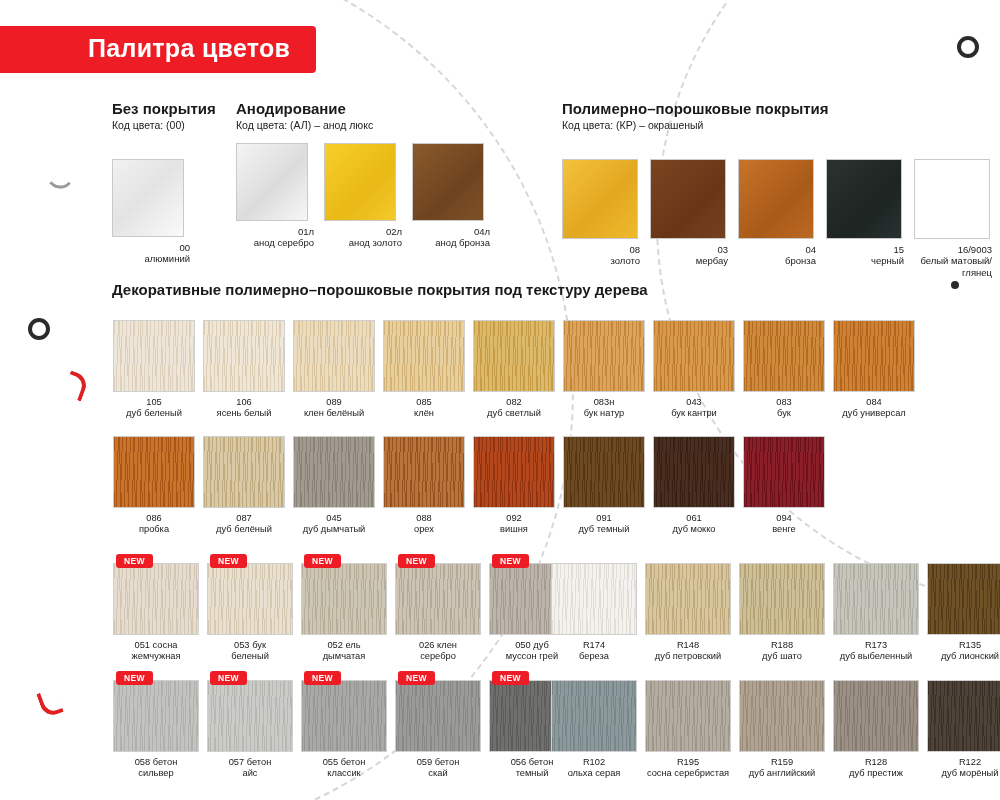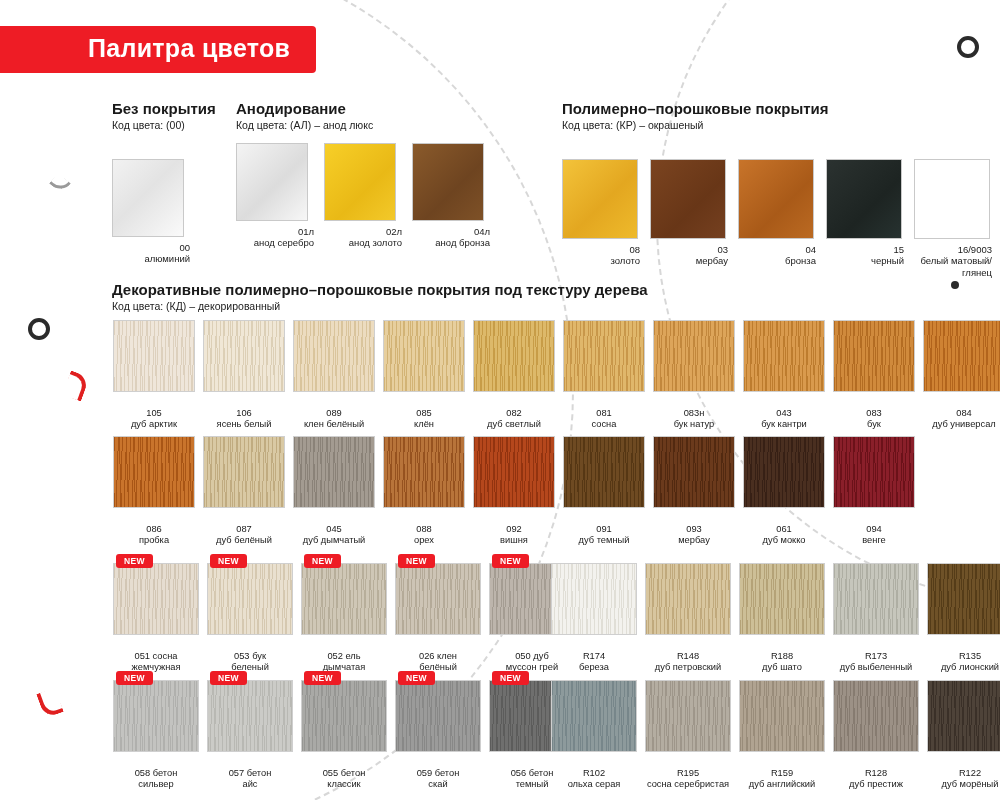--- a/index.html
+++ b/index.html
@@ -61,21 +61,21 @@
   .new-badge{
     position:absolute;left:6px;top:-9px;
     background:#ee1c25;color:#fff;font-size:8.5px;font-weight:bold;
     padding:2px 8px;border-radius:3px;letter-spacing:.4px;
   }
   .chipwrap{position:relative;}
   
   .wood-grid{display:flex;}
   .wcell{width:88px;text-align:center;margin-right:2px;}
   .wchip{width:82px;height:72px;border:1px solid #cfcfcf;box-sizing:border-box;margin:0 auto;}
-  .wcap{font-size:9.3px;line-height:1.2;margin-top:16px;}
+  .wcap{font-size:9.3px;line-height:1.2;margin-top:5px;}
   .rcell{width:92px;text-align:center;margin-right:2px;}
   .rchip{width:86px;height:72px;border:1px solid #cfcfcf;box-sizing:border-box;margin:0 auto;}
 </style>
 </head>
 <body>
 
 <div class="dash"></div>
 <div class="dash2"></div>
 <div class="ring" style="left:28px;top:318px;"></div>
 <div class="ring" style="left:957px;top:36px;"></div>
@@ -167,31 +167,30 @@
       <div class="cap">
           <div>16/9003</div>
           <div>белый матовый/глянец</div>
         </div>
     </div>
   </div>
 </div>
 
 <div style="position:absolute;left:112px;top:281px;width:880px;">
   <div class="sect-title">Декоративные полимерно–порошковые покрытия под текстуру дерева</div>
-  <div class="sect-sub">Код цвета: (КД) – декорированный</div>
 </div>
 
 <div id="wood-row-0" class="wood-grid" style="position:absolute;left:110px;top:320px;">
     <div class="wcell">
       <div class="chipwrap">
         <div class="wchip" style="background: repeating-linear-gradient(92deg, rgb(221, 208, 189) 0px, rgb(221, 208, 189) 1px, transparent 1px, transparent 4px), repeating-linear-gradient(88deg, rgb(221, 208, 189) 0px, rgb(221, 208, 189) 1px, transparent 1px, transparent 7px), linear-gradient(rgb(239, 230, 218), rgb(239, 230, 218));"></div>
       </div>
       <div class="wcap">
         <div>105</div>
-        <div>дуб арктик</div>
+        <div>дуб беленый</div>
       </div>
     </div>
     <div class="wcell">
       <div class="chipwrap">
         <div class="wchip" style="background: repeating-linear-gradient(92deg, rgb(220, 207, 182) 0px, rgb(220, 207, 182) 1px, transparent 1px, transparent 4px), repeating-linear-gradient(88deg, rgb(220, 207, 182) 0px, rgb(220, 207, 182) 1px, transparent 1px, transparent 7px), linear-gradient(rgb(240, 231, 214), rgb(240, 231, 214));"></div>
       </div>
       <div class="wcap">
         <div>106</div>
         <div>ясень белый</div>
       </div>
@@ -218,29 +217,20 @@
       <div class="chipwrap">
         <div class="wchip" style="background: repeating-linear-gradient(92deg, rgb(199, 156, 71) 0px, rgb(199, 156, 71) 1px, transparent 1px, transparent 4px), repeating-linear-gradient(88deg, rgb(199, 156, 71) 0px, rgb(199, 156, 71) 1px, transparent 1px, transparent 7px), linear-gradient(rgb(221, 185, 106), rgb(221, 185, 106));"></div>
       </div>
       <div class="wcap">
         <div>082</div>
         <div>дуб светлый</div>
       </div>
     </div>
     <div class="wcell">
       <div class="chipwrap">
-        <div class="wchip" style="background: repeating-linear-gradient(92deg, rgb(200, 151, 74) 0px, rgb(200, 151, 74) 1px, transparent 1px, transparent 4px), repeating-linear-gradient(88deg, rgb(200, 151, 74) 0px, rgb(200, 151, 74) 1px, transparent 1px, transparent 7px), linear-gradient(rgb(224, 183, 107), rgb(224, 183, 107));"></div>
-      </div>
-      <div class="wcap">
-        <div>081</div>
-        <div>сосна</div>
-      </div>
-    </div>
-    <div class="wcell">
-      <div class="chipwrap">
         <div class="wchip" style="background: repeating-linear-gradient(92deg, rgb(194, 135, 60) 0px, rgb(194, 135, 60) 1px, transparent 1px, transparent 4px), repeating-linear-gradient(88deg, rgb(194, 135, 60) 0px, rgb(194, 135, 60) 1px, transparent 1px, transparent 7px), linear-gradient(rgb(221, 165, 90), rgb(221, 165, 90));"></div>
       </div>
       <div class="wcap">
         <div>083н</div>
         <div>бук натур</div>
       </div>
     </div>
     <div class="wcell">
       <div class="chipwrap">
         <div class="wchip" style="background: repeating-linear-gradient(92deg, rgb(189, 124, 46) 0px, rgb(189, 124, 46) 1px, transparent 1px, transparent 4px), repeating-linear-gradient(88deg, rgb(189, 124, 46) 0px, rgb(189, 124, 46) 1px, transparent 1px, transparent 7px), linear-gradient(rgb(217, 154, 77), rgb(217, 154, 77));"></div>
@@ -319,29 +309,20 @@
       <div class="chipwrap">
         <div class="wchip" style="background: repeating-linear-gradient(92deg, rgb(86, 55, 20) 0px, rgb(86, 55, 20) 1px, transparent 1px, transparent 4px), repeating-linear-gradient(88deg, rgb(86, 55, 20) 0px, rgb(86, 55, 20) 1px, transparent 1px, transparent 7px), linear-gradient(rgb(110, 74, 34), rgb(110, 74, 34));"></div>
       </div>
       <div class="wcap">
         <div>091</div>
         <div>дуб темный</div>
       </div>
     </div>
     <div class="wcell">
       <div class="chipwrap">
-        <div class="wchip" style="background: repeating-linear-gradient(92deg, rgb(82, 41, 16) 0px, rgb(82, 41, 16) 1px, transparent 1px, transparent 4px), repeating-linear-gradient(88deg, rgb(82, 41, 16) 0px, rgb(82, 41, 16) 1px, transparent 1px, transparent 7px), linear-gradient(rgb(107, 58, 28), rgb(107, 58, 28));"></div>
-      </div>
-      <div class="wcap">
-        <div>093</div>
-        <div>мербау</div>
-      </div>
-    </div>
-    <div class="wcell">
-      <div class="chipwrap">
         <div class="wchip" style="background: repeating-linear-gradient(92deg, rgb(55, 32, 21) 0px, rgb(55, 32, 21) 1px, transparent 1px, transparent 4px), repeating-linear-gradient(88deg, rgb(55, 32, 21) 0px, rgb(55, 32, 21) 1px, transparent 1px, transparent 7px), linear-gradient(rgb(74, 47, 32), rgb(74, 47, 32));"></div>
       </div>
       <div class="wcap">
         <div>061</div>
         <div>дуб мокко</div>
       </div>
     </div>
     <div class="wcell">
       <div class="chipwrap">
         <div class="wchip" style="background: repeating-linear-gradient(92deg, rgb(107, 17, 25) 0px, rgb(107, 17, 25) 1px, transparent 1px, transparent 4px), repeating-linear-gradient(88deg, rgb(107, 17, 25) 0px, rgb(107, 17, 25) 1px, transparent 1px, transparent 7px), linear-gradient(rgb(138, 31, 42), rgb(138, 31, 42));"></div>
@@ -383,21 +364,21 @@
         <div>дымчатая</div>
       </div>
     </div>
     <div class="rcell">
       <div class="chipwrap">
         <div class="rchip" style="background: repeating-linear-gradient(92deg, rgb(180, 170, 152) 0px, rgb(180, 170, 152) 1px, transparent 1px, transparent 4px), repeating-linear-gradient(88deg, rgb(180, 170, 152) 0px, rgb(180, 170, 152) 1px, transparent 1px, transparent 7px), linear-gradient(rgb(205, 196, 181), rgb(205, 196, 181));"></div>
         <div class="new-badge">NEW</div>
       </div>
       <div class="wcap">
         <div>026 клен</div>
-        <div>белёный</div>
+        <div>серебро</div>
       </div>
     </div>
     <div class="rcell">
       <div class="chipwrap">
         <div class="rchip" style="background: repeating-linear-gradient(92deg, rgb(164, 156, 146) 0px, rgb(164, 156, 146) 1px, transparent 1px, transparent 4px), repeating-linear-gradient(88deg, rgb(164, 156, 146) 0px, rgb(164, 156, 146) 1px, transparent 1px, transparent 7px), linear-gradient(rgb(189, 181, 172), rgb(189, 181, 172));"></div>
         <div class="new-badge">NEW</div>
       </div>
       <div class="wcap">
         <div>050 дуб</div>
         <div>муссон грей</div>

